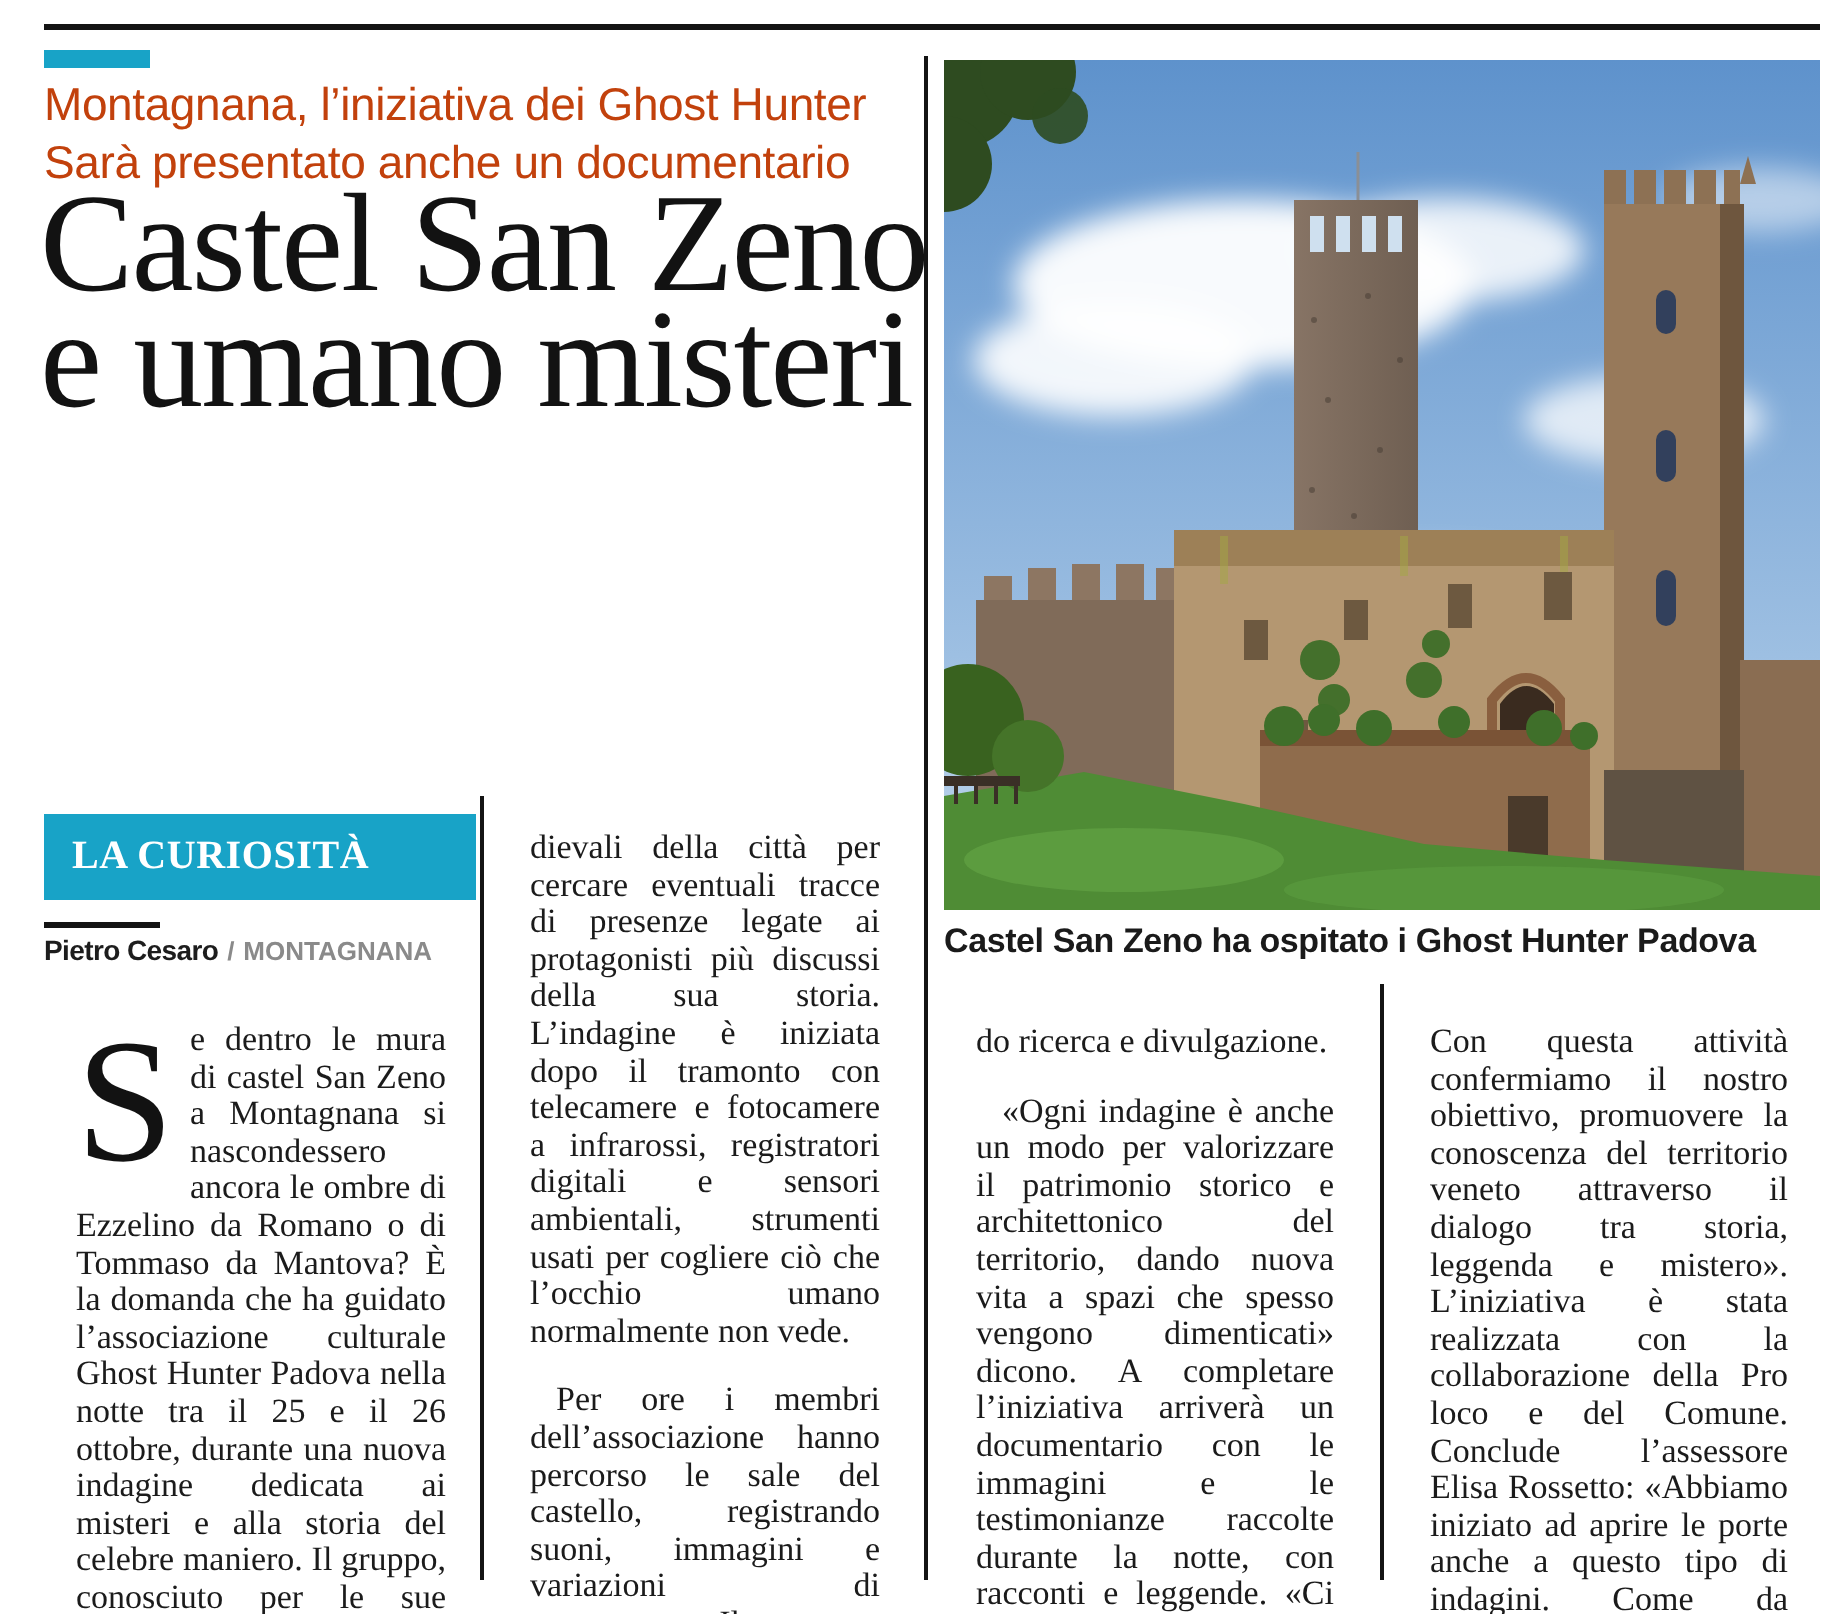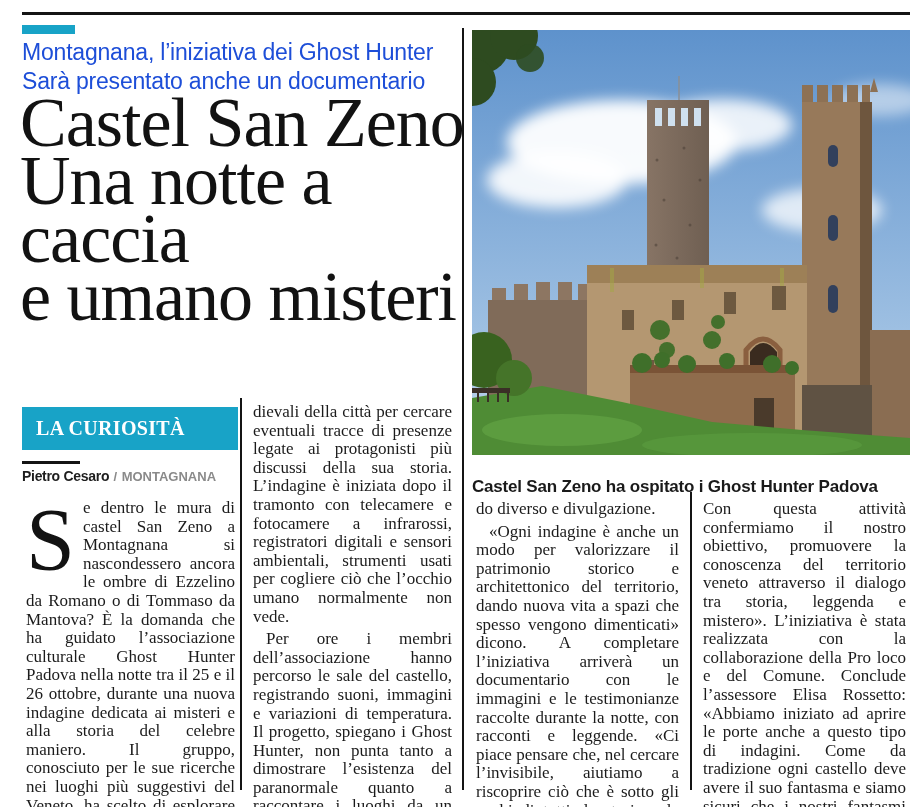--- a/index.html
+++ b/index.html
@@ -5,48 +5,48 @@
   html,body{margin:0;padding:0;background:#ffffff;}
   #page{position:relative;width:919px;height:807px;background:#fff;overflow:hidden;
         font-family:"Liberation Serif",serif;color:#1b1b1b;}
 
   .rule{position:absolute;background:#141414;}
   #top-rule{left:22px;top:12px;width:888px;height:3px;}
   #kicker-marker{position:absolute;left:22px;top:25px;width:53px;height:9px;}
 
   #kicker{position:absolute;left:22px;top:38px;width:440px;
           font-family:"Liberation Sans",sans-serif;font-size:23px;line-height:29px;
-          color:#1d4ed8;letter-spacing:-0.2px;}
+          color:#c2410c;letter-spacing:-0.2px;}
 
   #headline{position:absolute;left:20px;top:94px;width:445px;
             font-family:"Liberation Serif",serif;font-size:70px;line-height:58px;
             color:#121212;letter-spacing:-1px;font-weight:500;}
 
   #main-vrule{left:462px;top:28px;width:2px;height:762px;}
   #col-divider-1{left:240px;top:398px;width:2px;height:392px;}
   #col-divider-2{left:690px;top:492px;width:2px;height:298px;}
 
   #photo{position:absolute;left:472px;top:30px;width:438px;height:425px;display:block;}
   #photo-caption{position:absolute;left:472px;top:461px;width:438px;
                  font-family:"Liberation Sans",sans-serif;font-weight:bold;
-                 font-size:17px;color:#1a1a1a;letter-spacing:-0.2px;margin-top:16px;}
+                 font-size:17px;color:#1a1a1a;letter-spacing:-0.2px;}
 
   #section-label-box{position:absolute;left:22px;top:407px;width:216px;height:43px;}
   #section-label{font-family:Liberation Serif, serif;font-weight:bold;font-size:20px;
                  color:#fff;line-height:43px;padding-left:14px;letter-spacing:0.3px;}
 
   #byline-rule{left:22px;top:461px;width:58px;height:3px;}
   #byline{position:absolute;left:22px;top:467px;width:216px;
           font-family:"Liberation Sans",sans-serif;}
   #byline .author{font-weight:bold;font-size:14px;color:#1d1d1d;letter-spacing:-0.3px;}
   #byline .loc{font-size:13px;color:#8a8a8a;font-weight:bold;letter-spacing:0;}
 
   .body-col{position:absolute;font-family:"Liberation Serif",serif;
             font-size:17px;line-height:18.6px;text-align:justify;color:#1b1b1b;}
-  .body-col p{margin:4px;}
+  .body-col p{margin:16px;}
   .body-col p.indent{text-indent:13px;}
   #col1{left:22px;top:495px;width:217px;height:295px;}
   #col2{left:249px;top:399px;width:207px;height:391px;}
   #col3{left:472px;top:496px;width:211px;height:294px;}
   #col4{left:699px;top:496px;width:211px;height:294px;}
 
   #dropcap{float:left;font-size:88px;line-height:70px;padding:6px 8px 0 0;
            color:#121212;font-family:"Liberation Serif",serif;}
 </style>
 </head>
@@ -57,21 +57,20 @@
   <div id="top-rule" class="rule"></div>
   <div id="kicker-marker" style="background: rgb(24, 163, 199);"></div>
 
   <div id="kicker">
     <div>Montagnana, l’iniziativa dei Ghost Hunter</div>
     <div>Sarà presentato anche un documentario</div>
   </div>
 
   <div id="headline">
     <div>Castel San Zeno</div>
-    <div>Una notte a caccia</div>
     <div>e umano misteri</div>
   </div>
 
   <div id="main-vrule" class="rule"></div>
 
   <svg id="photo" viewBox="0 0 438 425" xmlns="http://www.w3.org/2000/svg">
     <defs>
       <linearGradient id="sky" x1="0" y1="0" x2="0" y2="1">
         <stop offset="0" stop-color="#5e92cc"></stop>
         <stop offset="0.7" stop-color="#9dbfe2"></stop>
@@ -257,21 +256,21 @@
   <div id="col1" class="body-col">
     <p><span id="dropcap">S</span><span>e dentro le mura di castel San Zeno a Montagnana si nascondessero ancora le ombre di Ezzelino da Romano o di Tommaso da Mantova? È la domanda che ha guidato l’associazione culturale Ghost Hunter Padova nella notte tra il 25 e il 26 ottobre, durante una nuova indagine dedicata ai misteri e alla storia del celebre maniero. Il gruppo, conosciuto per le sue ricerche nei luoghi più suggestivi del Veneto, ha scelto di esplorare uno dei simboli me-</span></p>
   </div>
 
   <div id="col2" class="body-col">
     <p>dievali della città per cercare eventuali tracce di presenze legate ai protagonisti più discussi della sua storia. L’indagine è iniziata dopo il tramonto con telecamere e fotocamere a infrarossi, registratori digitali e sensori ambientali, strumenti usati per cogliere ciò che l’occhio umano normalmente non vede.</p>
     <p class="indent">Per ore i membri dell’associazione hanno percorso le sale del castello, registrando suoni, immagini e variazioni di temperatura. Il progetto, spiegano i Ghost Hunter, non punta tanto a dimostrare l’esistenza del paranormale quanto a raccontare i luoghi da un punto di vista diverso, mescolan-</p>
   </div>
 
   <div id="col3" class="body-col">
-    <p>do diverso e divulgazione.</p>
+    <p>do ricerca e divulgazione.</p>
     <p class="indent">«Ogni indagine è anche un modo per valorizzare il patrimonio storico e architettonico del territorio, dando nuova vita a spazi che spesso vengono dimenticati» dicono. A completare l’iniziativa arriverà un documentario con le immagini e le testimonianze raccolte durante la notte, con racconti e leggende. «Ci piace pensare che, nel cercare l’invisibile, aiutiamo a riscoprire ciò che è sotto gli occhi di tutti: la storia e la bellezza dei nostri luoghi.</p>
   </div>
 
   <div id="col4" class="body-col">
     <p>Con questa attività confermiamo il nostro obiettivo, promuovere la conoscenza del territorio veneto attraverso il dialogo tra storia, leggenda e mistero». L’iniziativa è stata realizzata con la collaborazione della Pro loco e del Comune. Conclude l’assessore Elisa Rossetto: «Abbiamo iniziato ad aprire le porte anche a questo tipo di indagini. Come da tradizione ogni castello deve avere il suo fantasma e siamo sicuri che i nostri fantasmi saranno di forte richiamo turistico». —</p>
   </div>
 
 </div>
 
 </body></html>

